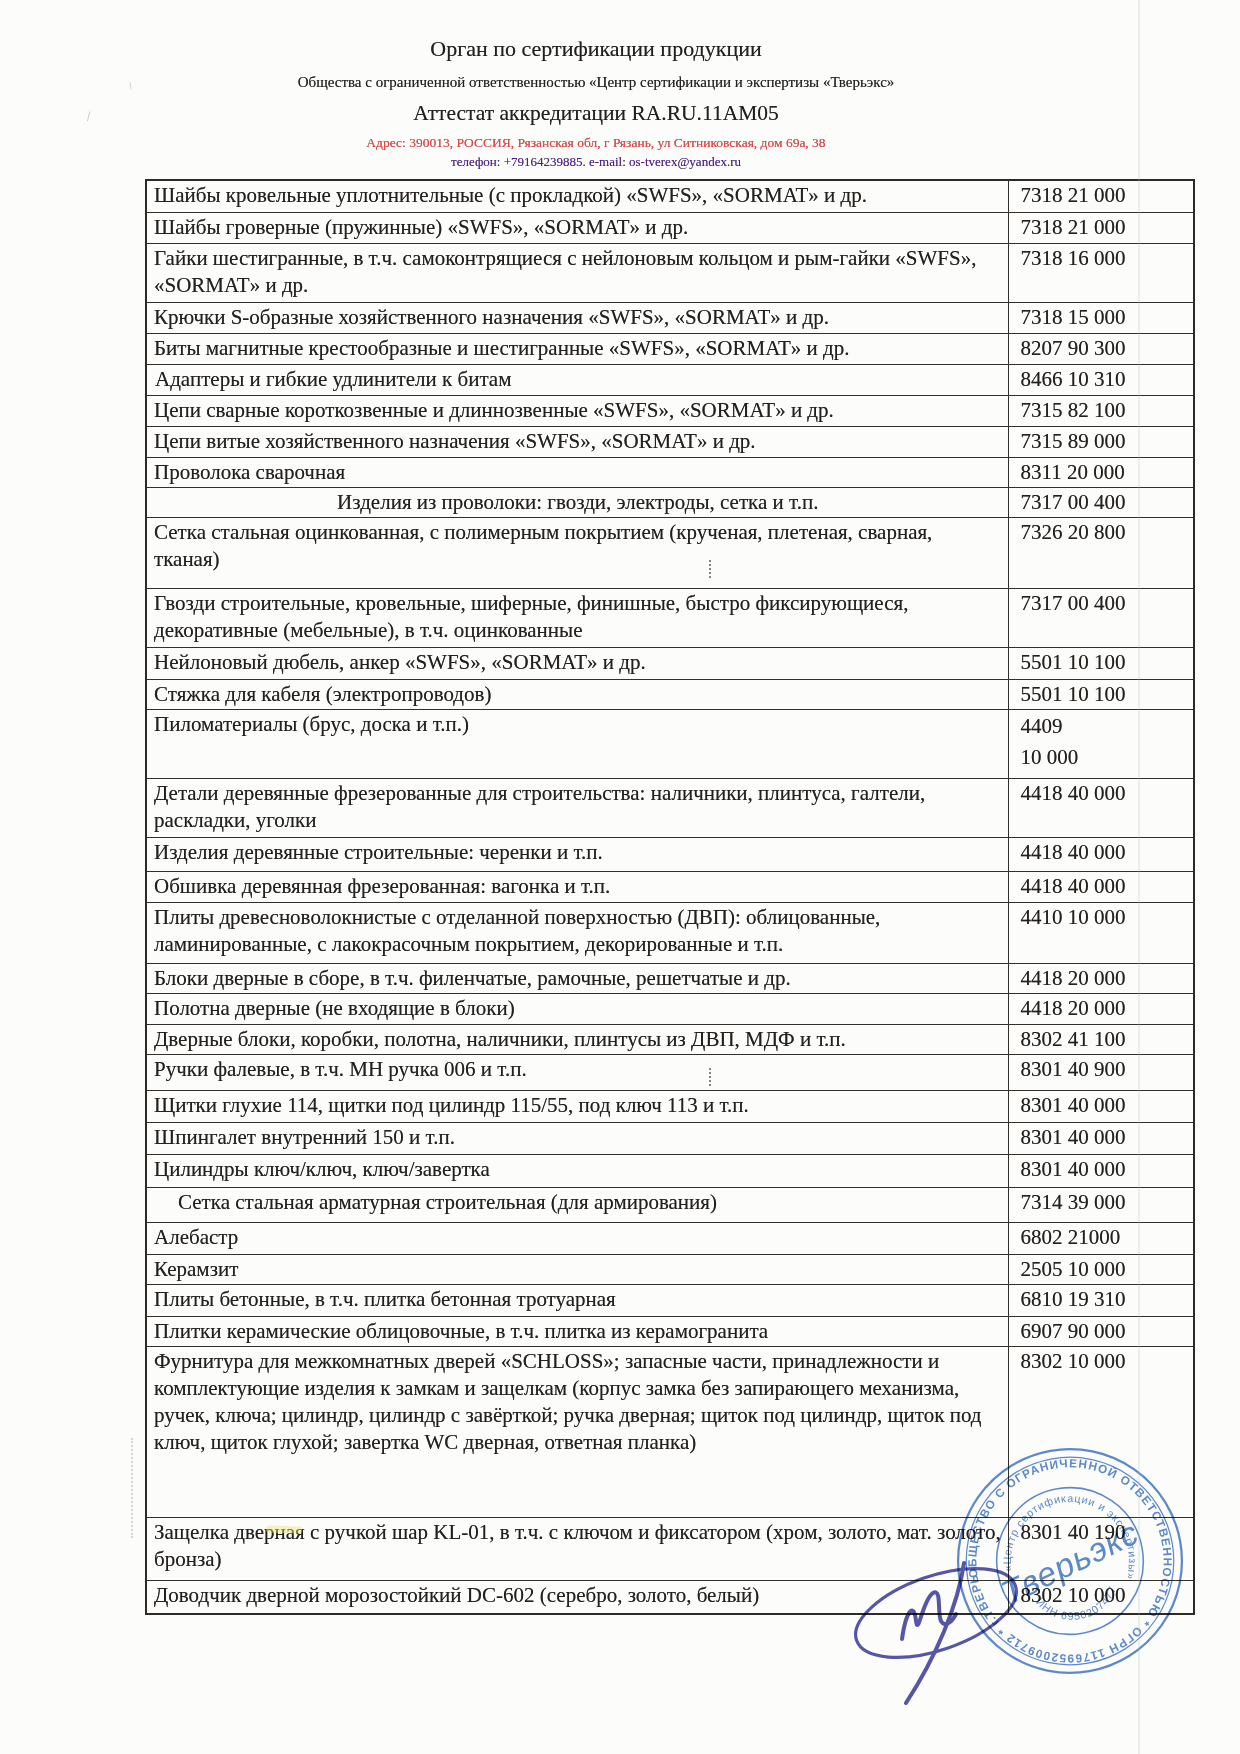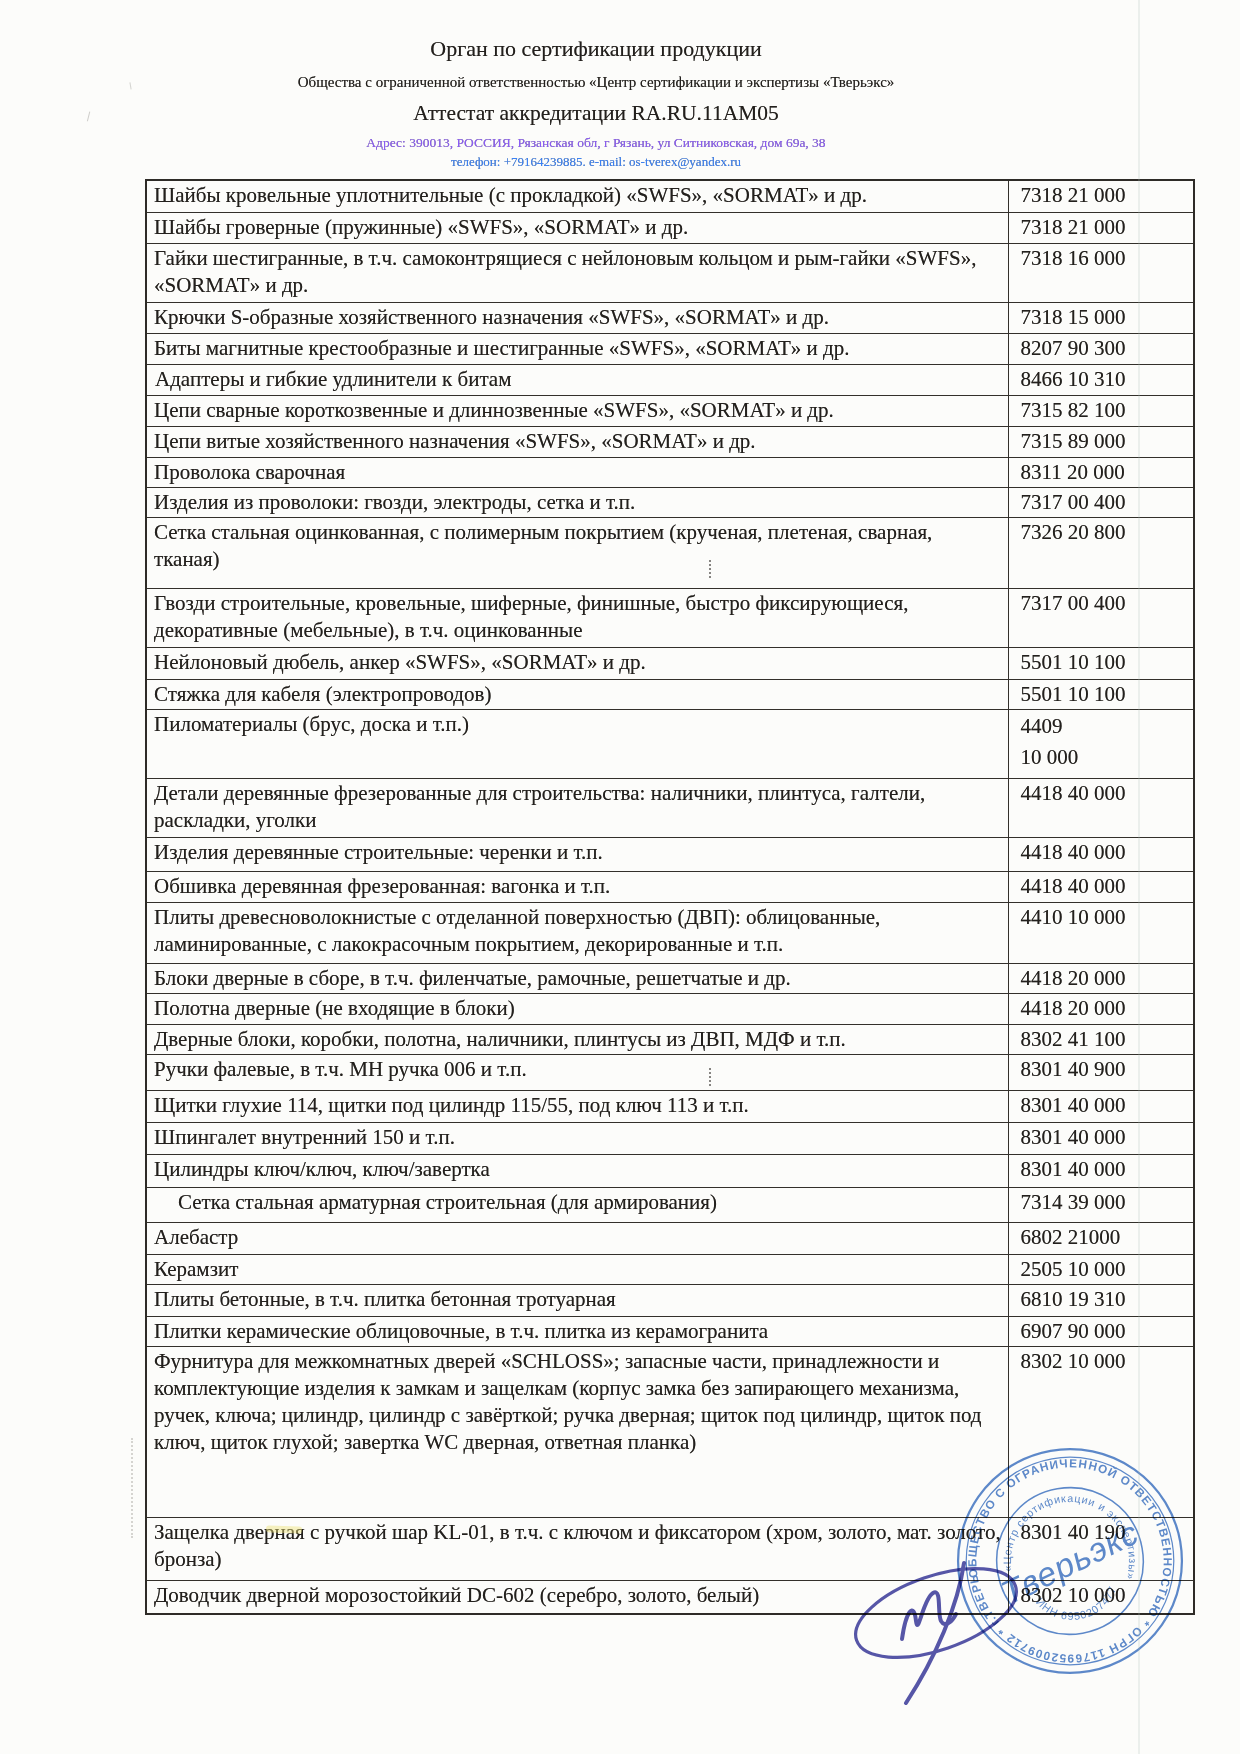--- a/index.html
+++ b/index.html
@@ -9,22 +9,22 @@
     font-family:"Liberation Serif","DejaVu Serif",serif;
     color:#23201d;
   }
   .soft{ text-shadow:0 0 .6px rgba(35,32,28,.55); }
 
   
   .header{ position:absolute; left:0; top:36px; width:1192px; text-align:center; }
   .h1{ font-size:22px; line-height:26px; }
   .h2{ font-size:15px; line-height:25px; margin-top:8px; }
   .h3{ font-size:21.5px; line-height:25px; margin-top:6px; }
-  .h4{ font-size:13.5px; line-height:16px; margin-top:9px; color:#8b5cf6; }
-  .h5{ font-size:13px;   line-height:15px; margin-top:3px; color:#3b82f6; }
+  .h4{ font-size:13.5px; line-height:16px; margin-top:9px; color:#ef4444; }
+  .h5{ font-size:13px;   line-height:15px; margin-top:3px; color:#4c1d95; }
 
   
   #product-table{
     position:absolute; left:145px; top:179px; width:1048px;
     border-collapse:collapse; table-layout:fixed;
     border:2.5px solid #2e2b27;
   }
   #product-table td{
     border:1.8px solid #33302b;
     vertical-align:top;
@@ -112,21 +112,21 @@
         </tr>
         <tr>
           <td class="prod" style="height: 28px;">Цепи витые хозяйственного назначения «SWFS», «SORMAT» и др.</td>
           <td class="code">7315 89 000</td>
         </tr>
         <tr>
           <td class="prod" style="height: 25px;">Проволока сварочная</td>
           <td class="code">8311 20 000</td>
         </tr>
         <tr>
-          <td class="prod" style="height: 27px;">Изделия из проволоки: гвозди, электроды, сетка и т.п.</td>
+          <td class="prod" style="height: 27px; text-align: center;">Изделия из проволоки: гвозди, электроды, сетка и т.п.</td>
           <td class="code">7317 00 400</td>
         </tr>
         <tr>
           <td class="prod" style="height: 68px;">Сетка стальная оцинкованная, с полимерным покрытием (крученая, плетеная, сварная, тканая)</td>
           <td class="code">7326 20 800</td>
         </tr>
         <tr>
           <td class="prod" style="height: 56px;">Гвозди строительные, кровельные, шиферные, финишные, быстро фиксирующиеся, декоративные (мебельные), в т.ч. оцинкованные</td>
           <td class="code">7317 00 400</td>
         </tr>

